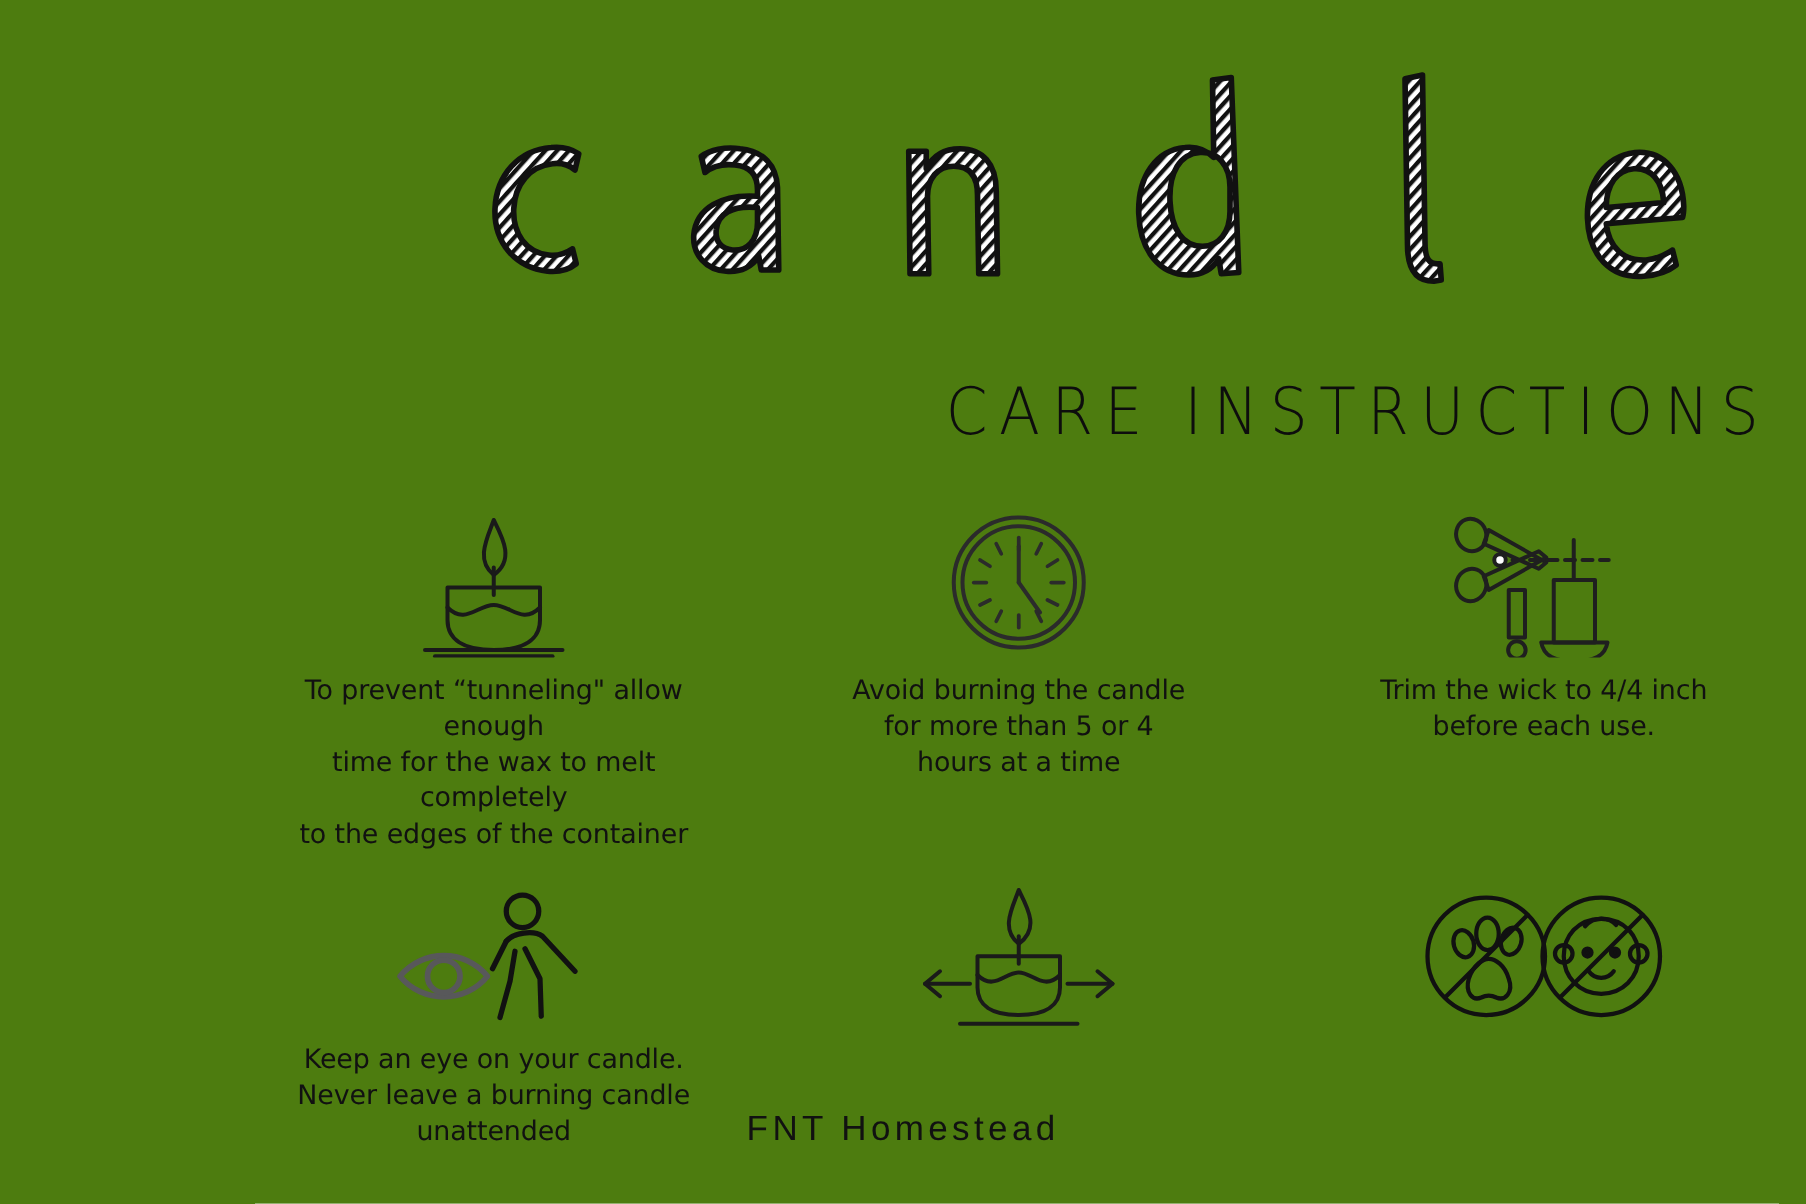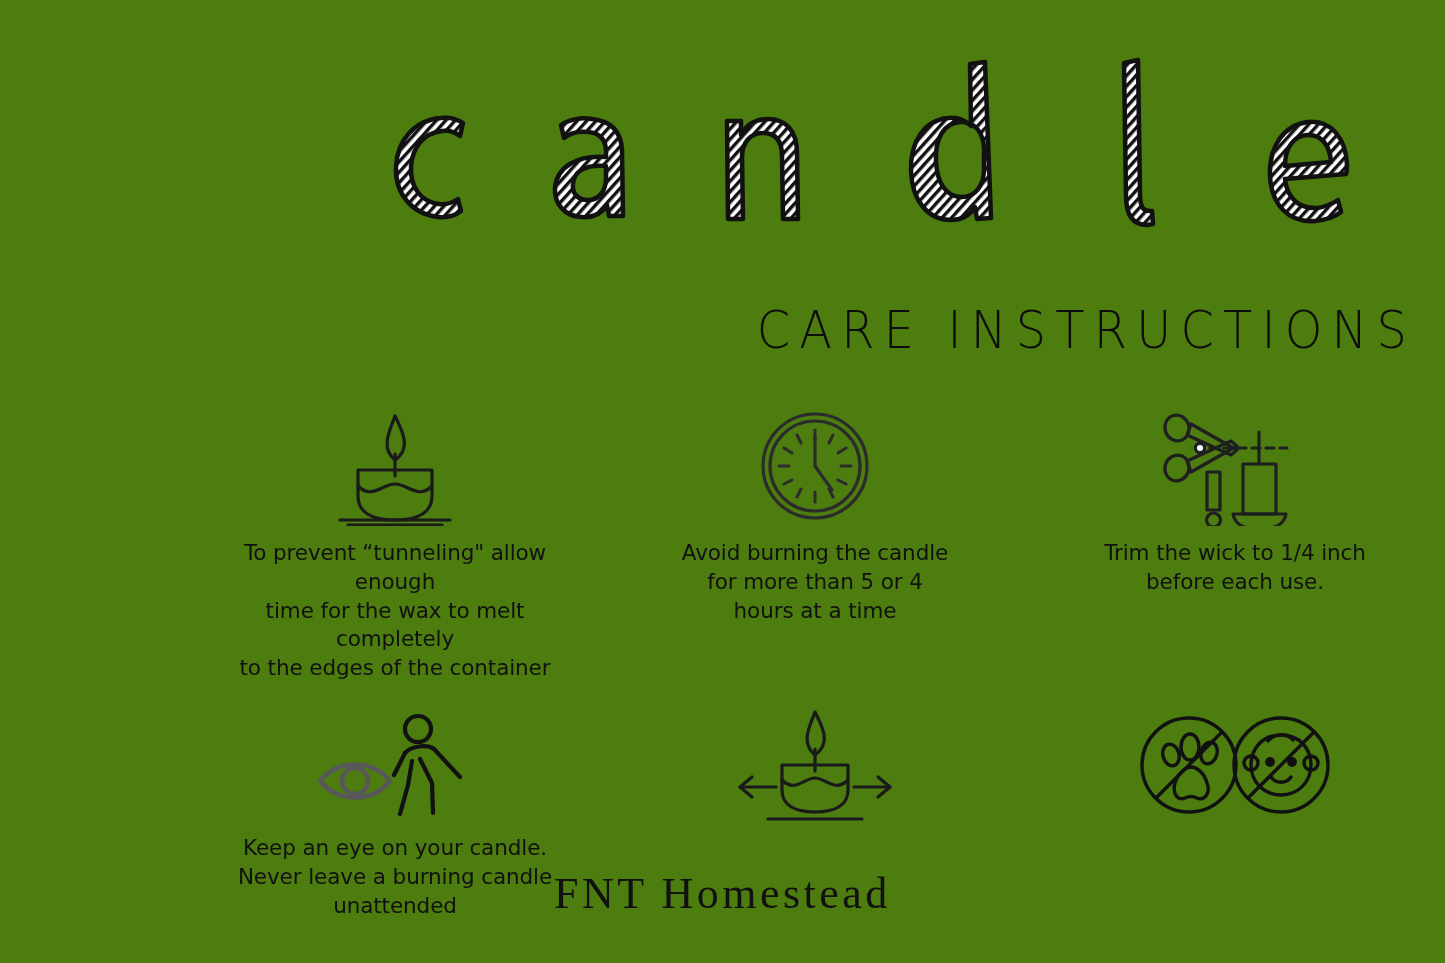--- a/index.html
+++ b/index.html
@@ -89,22 +89,22 @@
 
   .row2 .tip-icon { height: 112px; }
 
   
   .footer {
     position: absolute;
     left: 0;
     right: 0;
     bottom: 44px;
     text-align: center;
-    font-family: Liberation Serif, serif;
-    font-size: 44px;
+    font-family: Liberation Sans, sans-serif;
+    font-size: 28px;
     font-weight: 500;
     letter-spacing: 3.5px;
     color: #111111;
     margin-top: 21px;
   }
 </style>
 </head>
 <body>
 
 <div class="page">
@@ -202,21 +202,21 @@
 
             <line x1="104" y1="24" x2="104" y2="56"></line>
             <rect x="88" y="56" width="33" height="50"></rect>
             <path d="M78 106 L131 106 C129 117 120 121 104.5 121 C89 121 80 117 78 106 Z"></path>
 
             <rect x="52" y="64" width="13" height="38"></rect>
             <circle cx="58.5" cy="112" r="7"></circle>
           </g>
         </svg>
       </div>
-      <div class="tip-text">Trim the wick to 1/4 inch
+      <div class="tip-text">Trim the wick to 4/4 inch
 before each use.</div>
     </div>
 
     <div class="tip row2">
       <div class="tip-icon">
         <svg width="175" height="112" viewBox="0 0 175 112">
           <g fill="none" stroke-linecap="round" stroke-linejoin="round">
 
             <g stroke="#58585a" stroke-width="4.6">
               <path d="M12 72 C30 50 64 50 82 72 C64 94 30 94 12 72 Z"></path>

